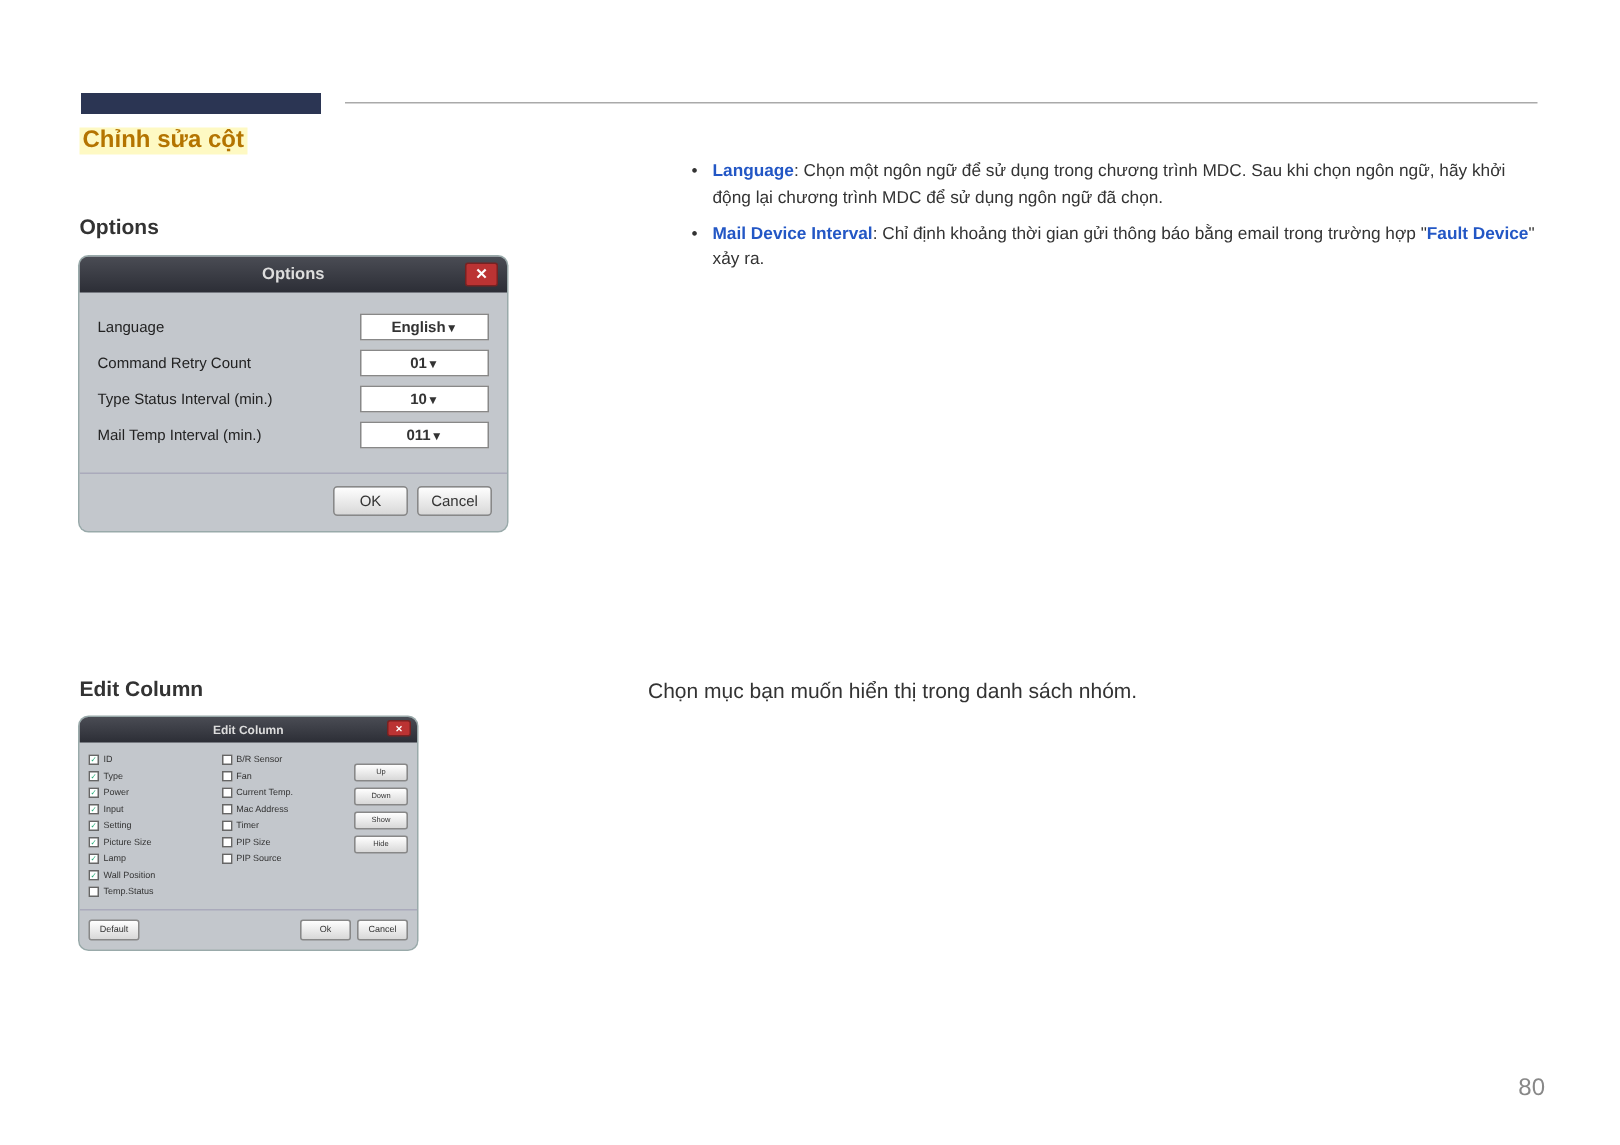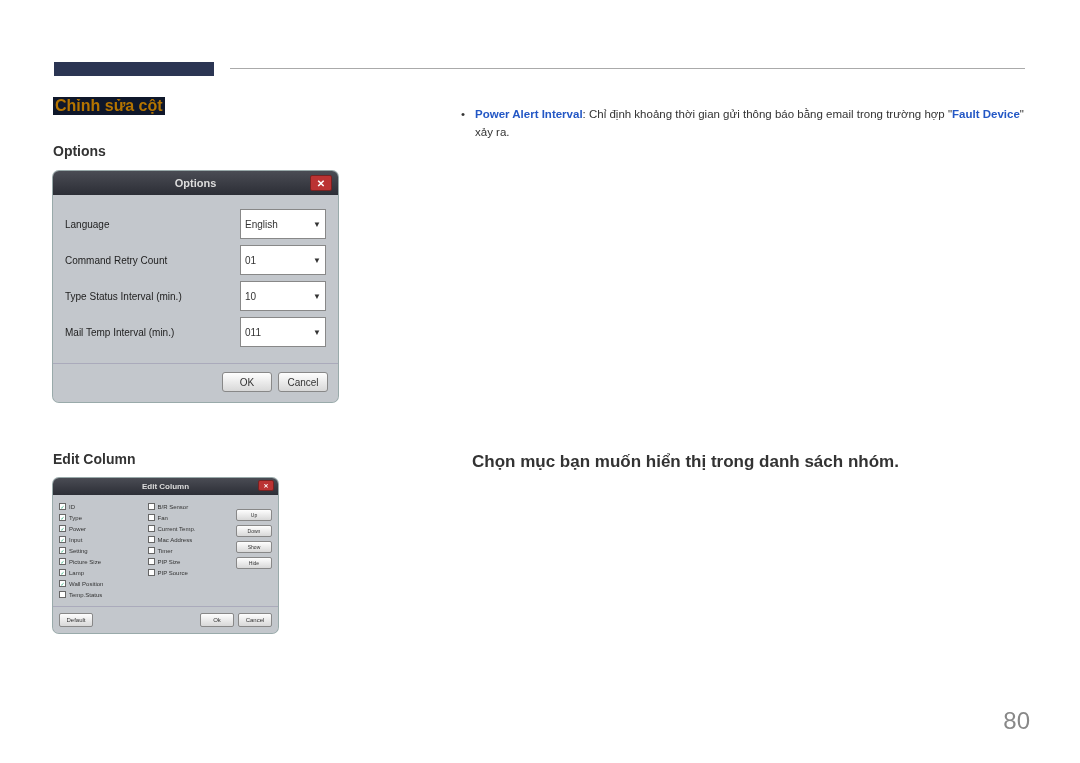--- a/index.html
+++ b/index.html
@@ -22,25 +22,25 @@
   .top-rule {
     position: absolute;
     left: 230px;
     top: 68px;
     width: 795px;
     border-top: 1px solid #aaa;
   }
   .section-title {
     position: absolute;
     left: 53px;
-    top: 97px;
+    top: 85px;
     font-size: 16px;
     font-weight: bold;
     color: #b47400;
-    background: #0f172a;
+    background: #fef9c3;
     padding: 0 2px;
   }
   .subheading1 {
     position: absolute;
     left: 53px;
     top: 143px;
     font-size: 14px;
     font-weight: bold;
     color: #333;
   }
@@ -95,28 +95,29 @@
   }
   .opt-row {
     display: flex;
     align-items: center;
     justify-content: space-between;
     margin-bottom: 6px;
   }
   .opt-row label { color: #222; }
   .opt-select {
     width: 86px;
-    height: 30px;
+    height: 18px;
     background: #fff;
     border: 1px solid #888;
     font-size: 10px;
     display: flex;
     align-items: center;
-    justify-content: space-between;
+    justify-content: center;
     padding: 0 4px;
+    font-weight: bold;
   }
   .opt-select .arrow { font-size: 8px; color: #333; }
   .opt-footer {
     display: flex;
     justify-content: flex-end;
     gap: 6px;
     padding: 8px 10px 10px;
     background: #c3c7cc;
     border-top: 1px solid #aab;
   }
@@ -207,32 +208,31 @@
     font-size: 11.5px;
     line-height: 1.55;
     color: #333;
   }
   .right-text ul { list-style: none; padding-left: 16px; margin-top: 6px; }
   .right-text li { position: relative; margin-bottom: 6px; padding-left: 10px; }
   .right-text li::before { content: "•"; position: absolute; left: -4px; top: 0; color: #333; }
   .blue-bold { color: #2357c5; font-weight: bold; }
   .right-text2 {
     position: absolute;
-    left: 472px;
+    left: 432px;
     top: 452px;
     width: 575px;
-    font-size: 17px;
-    color: #333;
-    font-weight: bold;
+    font-size: 14px;
+    color: #333;
   }
   .page-number {
     position: absolute;
     right: 50px;
     bottom: 28px;
-    font-size: 24px;
+    font-size: 16px;
     color: #888;
     font-weight: 300;
   }
 </style>
 </head>
 <body>
 
 <div class="header-bar"></div>
 <div class="top-rule"></div>
 
@@ -369,20 +369,23 @@
     <div class="right">
       <div class="edit-btn">Ok</div>
       <div class="edit-btn">Cancel</div>
     </div>
   </div>
 </div>
 
 <div class="right-text">
   <ul>
     <li>
-      <span class="blue-bold">Power Alert Interval</span><span>: Chỉ định khoảng thời gian gửi thông báo bằng email trong trường hợp "</span><span class="blue-bold">Fault Device</span><span>" xảy ra.</span>
+      <span class="blue-bold">Language</span><span>: Chọn một ngôn ngữ để sử dụng trong chương trình MDC. Sau khi chọn ngôn ngữ, hãy khởi động lại chương trình MDC để sử dụng ngôn ngữ đã chọn.</span>
+    </li>
+    <li>
+      <span class="blue-bold">Mail Device Interval</span><span>: Chỉ định khoảng thời gian gửi thông báo bằng email trong trường hợp "</span><span class="blue-bold">Fault Device</span><span>" xảy ra.</span>
     </li>
   </ul>
 </div>
 
 <div class="right-text2">Chọn mục bạn muốn hiển thị trong danh sách nhóm.</div>
 
 <div class="page-number">80</div>
 
 </body></html>

